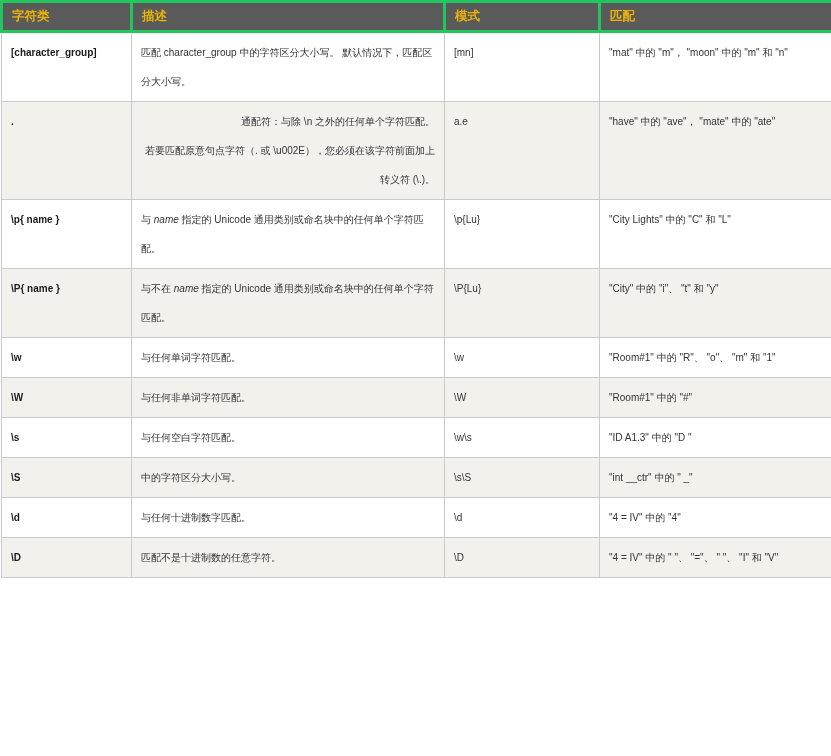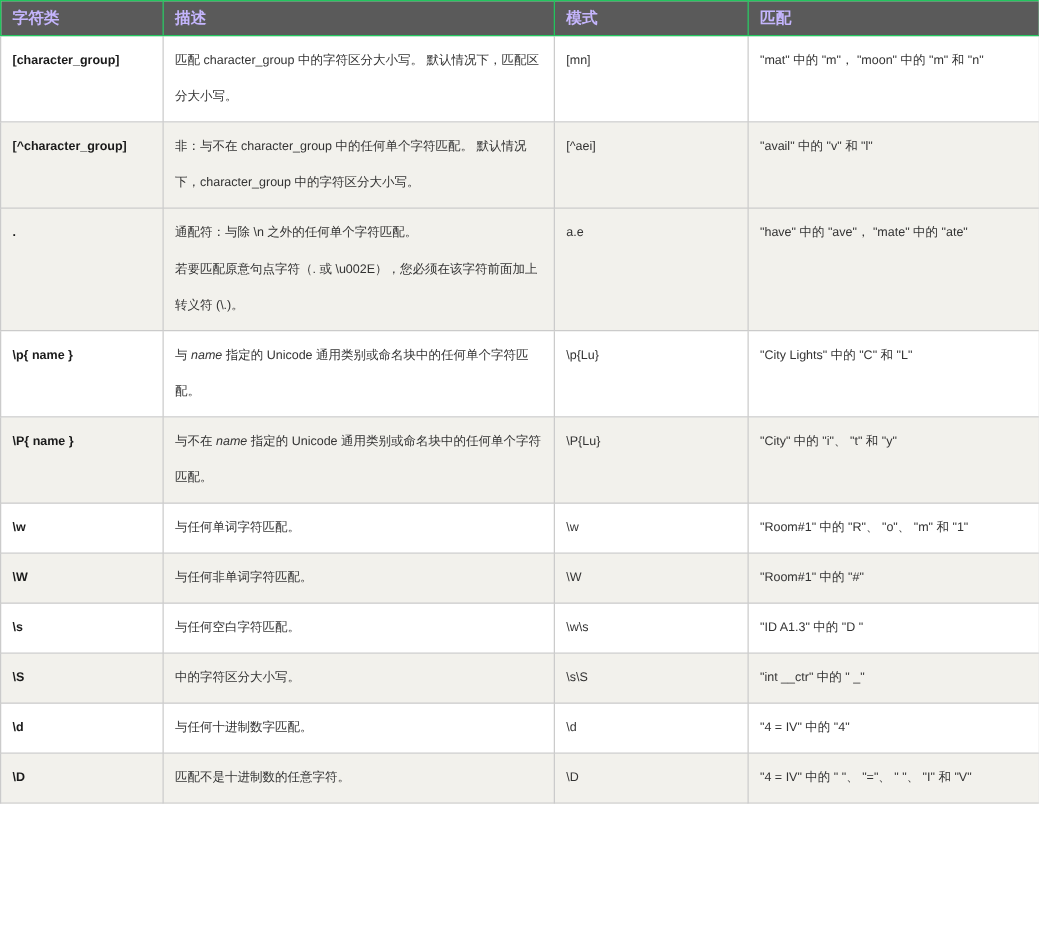--- a/index.html
+++ b/index.html
@@ -4,46 +4,46 @@
 <style>
   html, body { margin: 0; padding: 0; background: #ffffff; }
   body { font-family: "Liberation Sans", "DejaVu Sans", sans-serif; }
   table.ref-table {
     width: 831px;
     border-collapse: collapse;
     table-layout: fixed;
   }
   table.ref-table th {
     background: #5a5a5a;
-    color: #c4b5fd;
+    color: #eab308;
     font-size: 12.5px;
     font-weight: bold;
     text-align: left;
     padding: 6px 9px;
-    border: 1px solid #22c55e;
+    border: 3px solid #22c55e;
     line-height: 15px;
   }
   table.ref-table td {
     border: 1px solid #cbcbcb;
     vertical-align: top;
     padding: 5px 9px;
     font-size: 10px;
     line-height: 29px;
     color: #333333;
     background: #ffffff;
     word-wrap: break-word;
   }
   table.ref-table td.c4 { padding-right: 3px; }
   table.ref-table tr.alt td { background: #f2f1ec; }
   table.ref-table td.c1 {
     font-weight: bold;
     color: #1a1a1a;
   }
   table.ref-table em { font-style: italic; margin-top: 21px; }
-  table.ref-table td div { margin: 0; }
+  table.ref-table td div { margin: 0; text-align: right; }
 </style>
 </head>
 <body>
 
 <table class="ref-table">
   <colgroup>
     <col style="width:130px">
       <col style="width:313px">
       <col style="width:155px">
       <col style="width:233px">
@@ -55,26 +55,20 @@
       <th>模式</th>
       <th>匹配</th>
     </tr>
   </thead>
   <tbody>
     <tr>
       <td class="c1">[character_group]</td>
       <td class="c2">匹配 character_group 中的字符区分大小写。 默认情况下，匹配区分大小写。</td>
       <td class="c3">[mn]</td>
       <td class="c4">"mat" 中的 "m"， "moon" 中的 "m" 和 "n"</td>
-    </tr>
-    <tr class="alt">
-      <td class="c1">[^character_group]</td>
-      <td class="c2">非：与不在 character_group 中的任何单个字符匹配。 默认情况下，character_group 中的字符区分大小写。</td>
-      <td class="c3">[^aei]</td>
-      <td class="c4">"avail" 中的 "v" 和 "l"</td>
     </tr>
     <tr class="alt">
       <td class="c1">.</td>
       <td class="c2">
         <div>通配符：与除 \n 之外的任何单个字符匹配。</div>
         <div>若要匹配原意句点字符（. 或 \u002E），您必须在该字符前面加上转义符 (\.)。</div>
       </td>
       <td class="c3">a.e</td>
       <td class="c4">"have" 中的 "ave"， "mate" 中的 "ate"</td>
     </tr>

